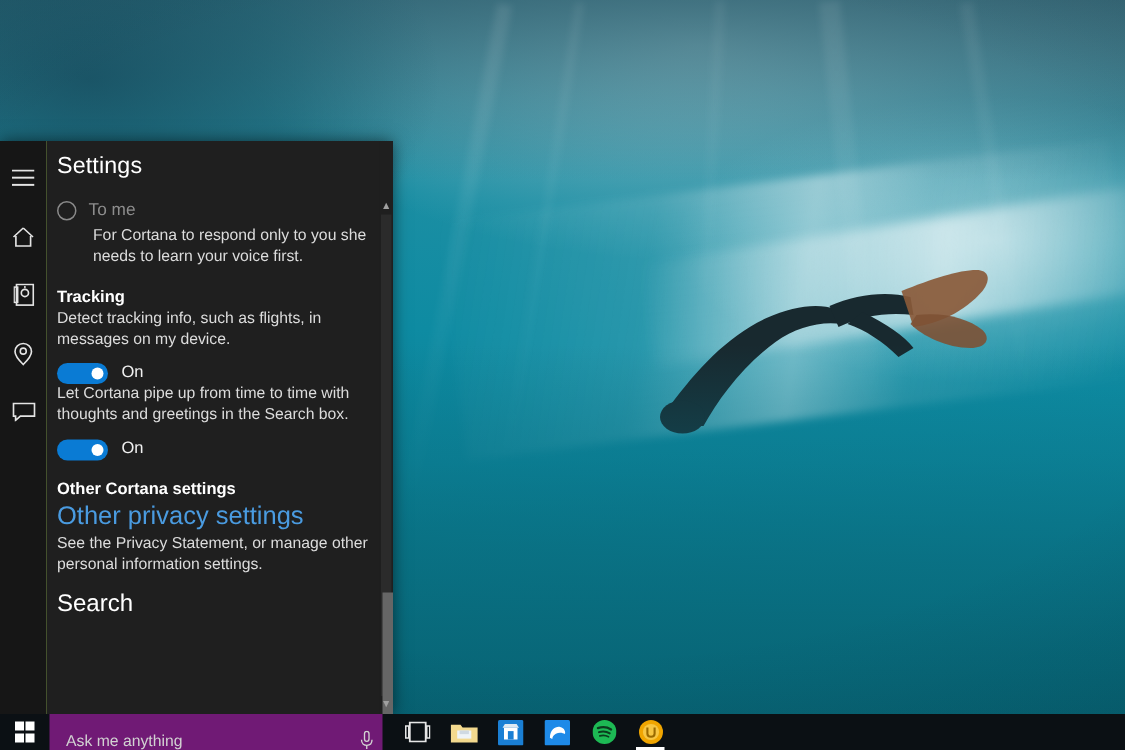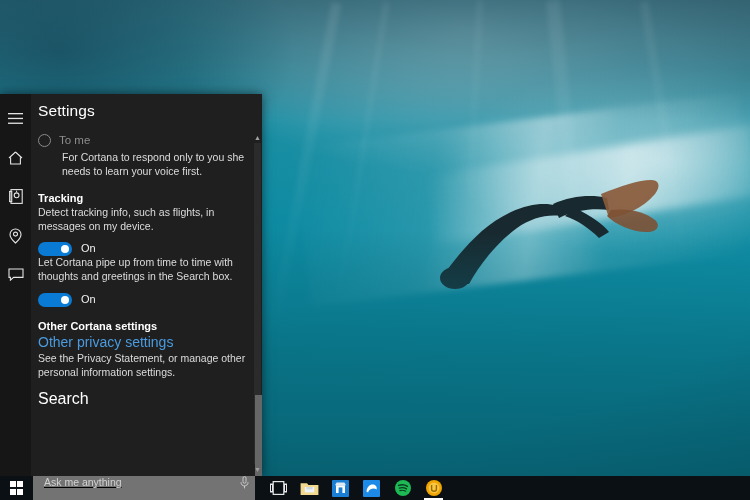--- a/index.html
+++ b/index.html
@@ -135,21 +135,21 @@
   .sec-head {
     font-size: 11px; font-weight: 700; color: #ffffff;
     margin: 13px 0 2px 2px;
   }
   .big-head {
     font-size: 16px; font-weight: 400; color: #ffffff;
     margin: 10px 0 5px 2px;
   }
   .link {
     display: block;
-    font-size: 14px; color: #4a9be0;
+    font-size: 17px; color: #4a9be0;
     margin: 0 0 2px 2px;
     text-decoration: none; cursor: pointer;
   }
 
   .toggle-row {
     display: flex; align-items: flex-start; gap: 9px;
     margin: 9px 0 0 2px;
   }
   .toggle {
     width: 34px; height: 14px; border-radius: 7px;
@@ -193,25 +193,24 @@
   #start {
     width: 33px; height: 24px;
     display: flex; align-items: center; justify-content: center;
     cursor: pointer;
   }
   .winlogo { display: grid; grid-template-columns: 6px 6px; grid-template-rows: 6px 6px; gap: 1.5px; }
   .winlogo i { background: #ffffff; display: block; }
 
   #searchbox {
     width: 222px; height: 24px;
-    background: #737373;
-    display: flex; align-items: flex-start;
+    background: #701a75;
+    display: flex; align-items: flex-end;
     padding: 0 6px 0 11px;
     cursor: text;
-    text-decoration: underline;
   }
   #searchbox .ph { flex: 1; font-size: 10.5px; color: #d2d2d2; }
   #mic { color: #d2d2d2; display: flex; align-items: center; }
 
   .tb-icons { display: flex; align-items: center; height: 24px; padding-left: 8px; gap: 0px; }
   .tb-item {
     width: 31px; height: 24px;
     display: flex; align-items: center; justify-content: center;
     position: relative; cursor: pointer;
   }

